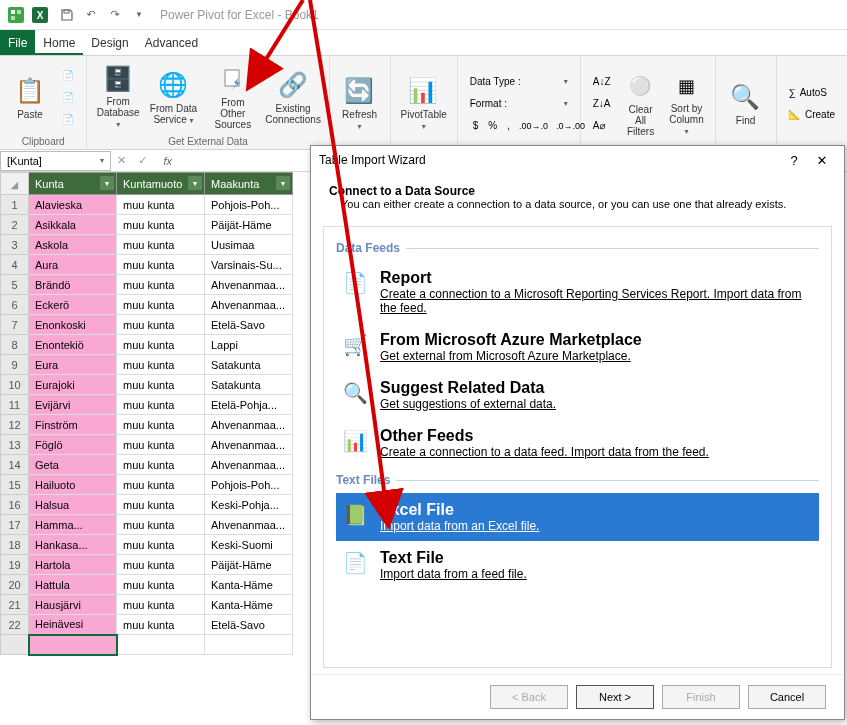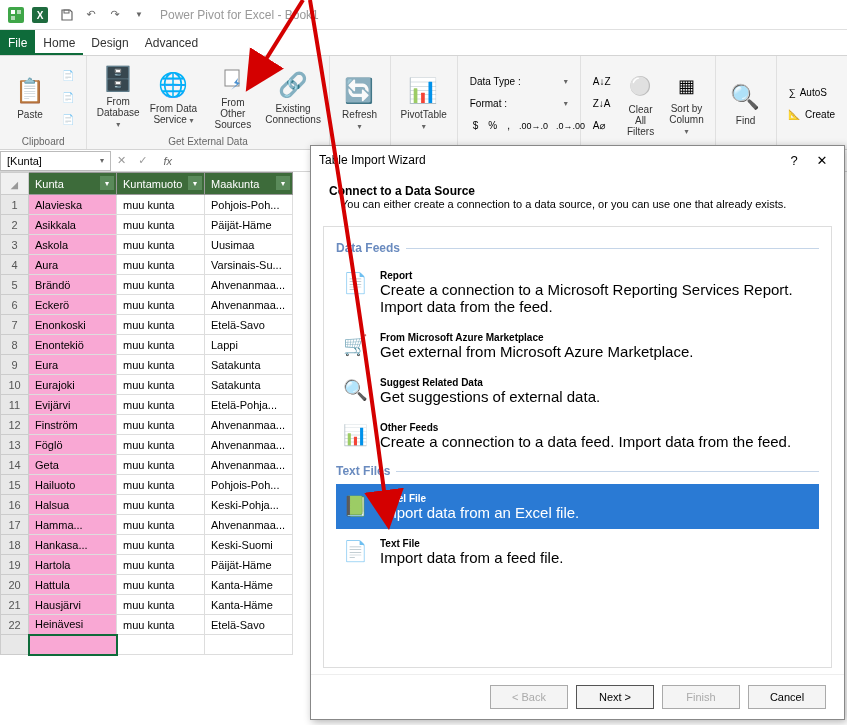--- a/index.html
+++ b/index.html
@@ -50,22 +50,22 @@
     .dialog-titlebar .winbtn { width: 28px; text-align: center; font-size: 13px; cursor: pointer; }
     .dialog-head { padding: 10px 18px; font-size: 11px; }
     .dialog-head b { font-size: 12px; }
     
     .ds-panel { flex: 1; margin: 6px 12px; border: 1px solid #ddd; overflow-y: scroll; padding: 8px 12px; }
     .section-title { color: #6a8bbf; font-weight: bold; font-size: 12px; padding: 6px 0; display: flex; align-items: center; gap: 6px; }
     .section-title .line { flex: 1; height: 1px; background: #c5d5e8; }
     .ds-item { display: flex; gap: 10px; padding: 8px 6px; align-items: flex-start; cursor: pointer; }
     .ds-item.selected { background: #2a7ad4; color: #fff; }
     .ds-icon { width: 28px; height: 28px; flex-shrink: 0; display: flex; align-items: center; justify-content: center; font-size: 20px; }
-    .ds-text b { font-size: 10px; }
-    .ds-text div { font-size: 15px; }
+    .ds-text b { font-size: 16px; }
+    .ds-text div { font-size: 12px; text-decoration: underline; }
     
     .dialog-buttons { padding: 10px 18px; display: flex; justify-content: flex-end; gap: 8px; border-top: 1px solid #eee; }
     .dlg-btn { min-width: 78px; height: 24px; border: 1px solid #aaa; background: #f4f4f4; font-size: 11px; cursor: pointer; padding: 0 0; }
     .dlg-btn:disabled { color: #aaa; }
     
     .arrow-annot { position: absolute; pointer-events: none; z-index: 1000; }
   </style>
 </head>
 <body>
 

